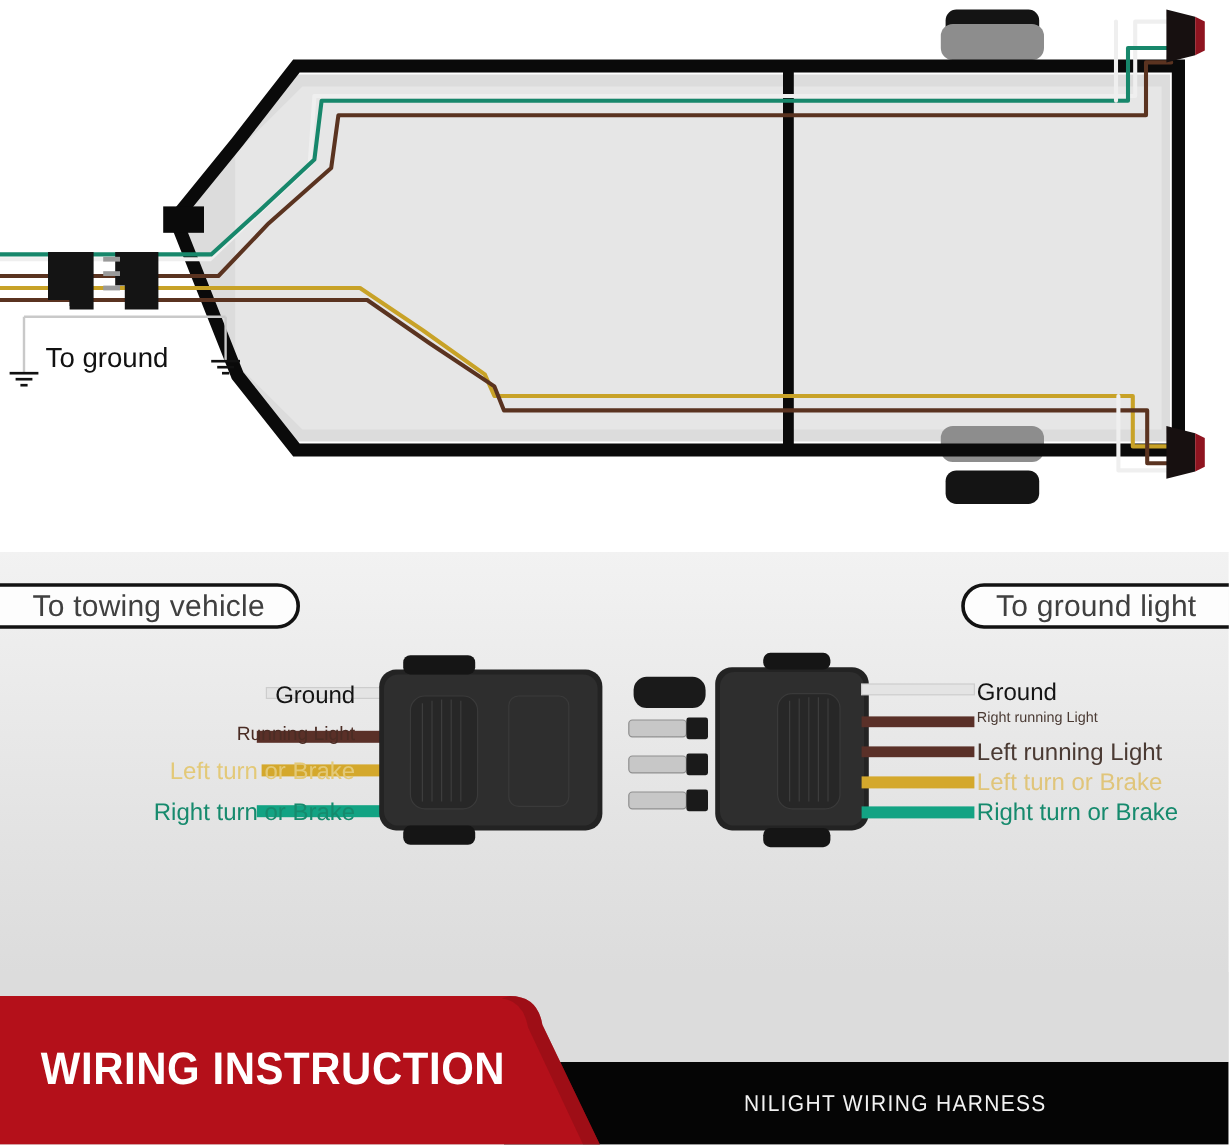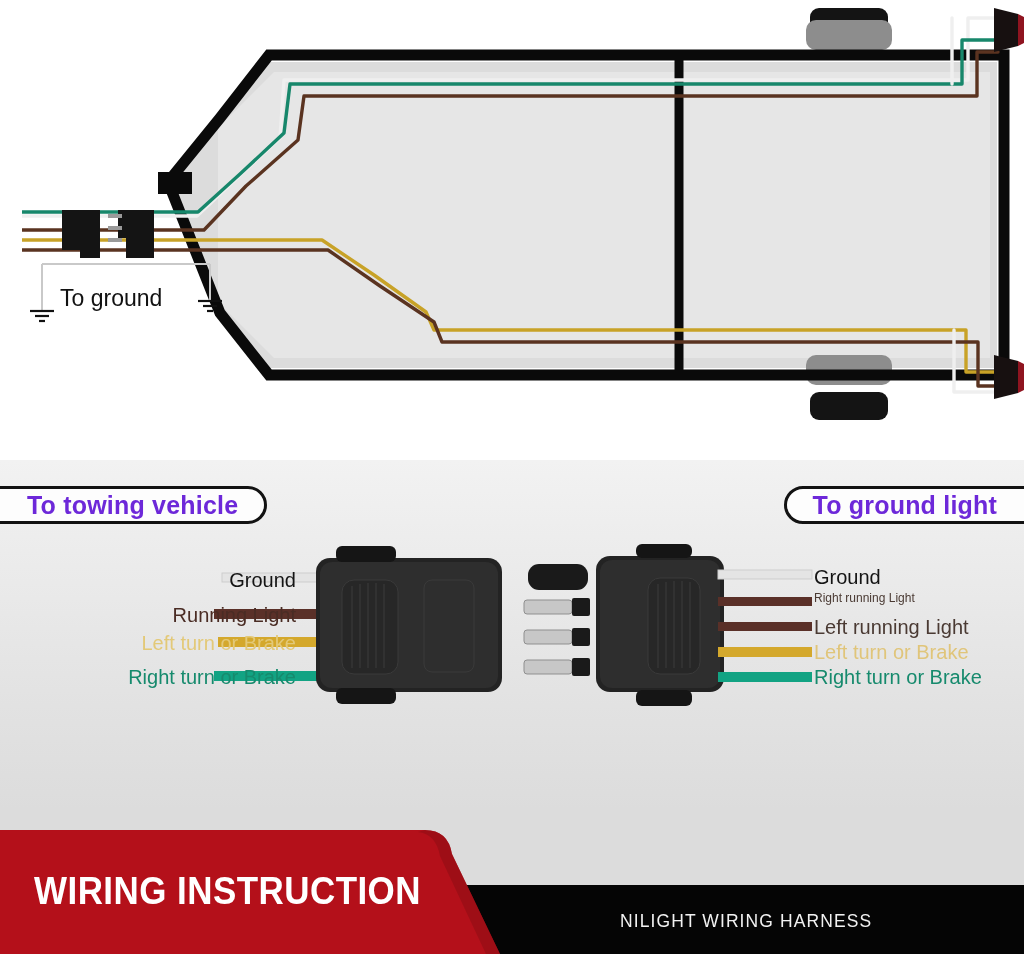--- a/index.html
+++ b/index.html
@@ -10,43 +10,42 @@
     background:#ffffff;
     overflow:hidden;
     position:relative;
   }
   #root{position:relative;width:1024px;height:954px;overflow:hidden;}
 
   
   .diagram-region{
     position:absolute;left:0;top:0;width:936px;height:460px;
     background:#ffffff;
-    margin-left:22px;
   }
   .svg-layer{position:absolute;left:0;top:0;}
 
   
   .harness-region{
     position:absolute;left:0;top:460px;width:1024px;height:350px;
     background:linear-gradient(180deg,#f2f2f2 0%,#eaeaea 35%,#e2e2e2 70%,#dcdcdc 100%);
   }
 
   
   .pill{
     position:absolute;
     height:38px;
     background:#fdfdfd;
     border:3px solid #121212;
     display:flex;align-items:center;
     box-sizing:border-box;
   }
   .pill span{
     font-size:25px;
-    font-weight:bold;
-    color:#6d28d9;
+    font-weight:normal;
+    color:#404040;
     letter-spacing:.2px;
     white-space:nowrap;
     font-family:"Liberation Sans", sans-serif;
   }
   .pill-left{
     left:-40px;top:26px;
     padding:0 26px 0 64px;
     border-radius:0 22px 22px 0;
   }
   .pill-right{
@@ -238,21 +237,21 @@
         <rect x="718" y="110" width="94" height="9" fill="#e4e4e4" stroke="#cdcdcd" stroke-width="1"></rect>
         <rect x="718" y="137" width="94" height="9" fill="#5a3028"></rect>
         <rect x="718" y="162" width="94" height="9" fill="#5a3028"></rect>
         <rect x="718" y="187" width="94" height="10" fill="#d4a82c"></rect>
         <rect x="718" y="212" width="94" height="10" fill="#12a383"></rect>
       </g>
     </svg>
 
     <div class="label-col label-col-left">
       <div class="wire-label" style="top:10px;color:#141414;font-size:20px;">Ground</div>
-      <div class="wire-label" style="top:45px;color:#4a2c24;font-size:20px;">Running Light</div>
+      <div class="wire-label" style="top:45px;color:#4a2c24;font-size:16px;">Running Light</div>
       <div class="wire-label" style="top:73px;color:#e3c978;font-size:20px;">Left turn or Brake</div>
       <div class="wire-label" style="top:107px;color:#168a6d;font-size:20px;">Right turn or Brake</div>
     </div>
 
     <div class="label-col label-col-right">
       <div class="wire-label" style="top:7px;color:#141414;font-size:20px;">Ground</div>
       <div class="wire-label" style="top:32px;color:#4a3a33;font-size:12px;">Right running Light</div>
       <div class="wire-label" style="top:57px;color:#4a3a33;font-size:20px;">Left running Light</div>
       <div class="wire-label" style="top:82px;color:#e0c57a;font-size:20px;">Left turn or Brake</div>
       <div class="wire-label" style="top:107px;color:#168a6d;font-size:20px;">Right turn or Brake</div>

